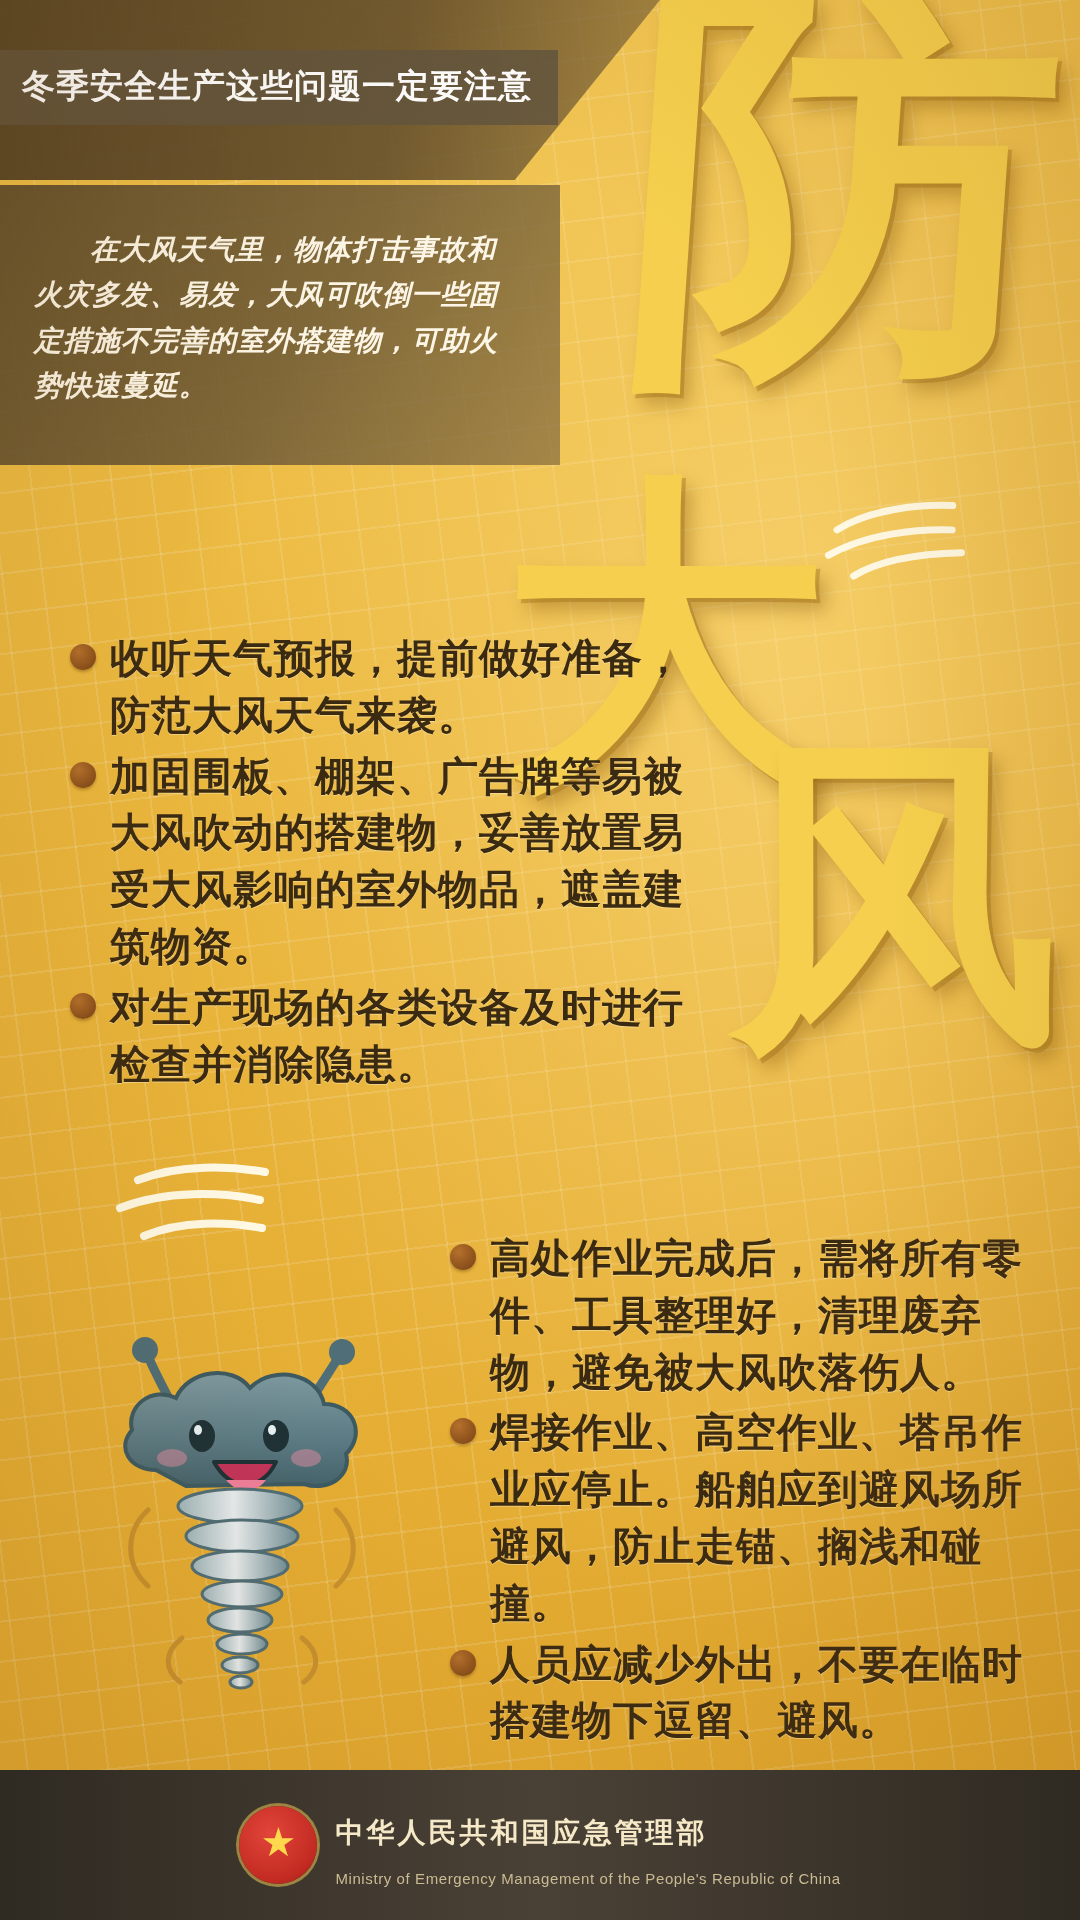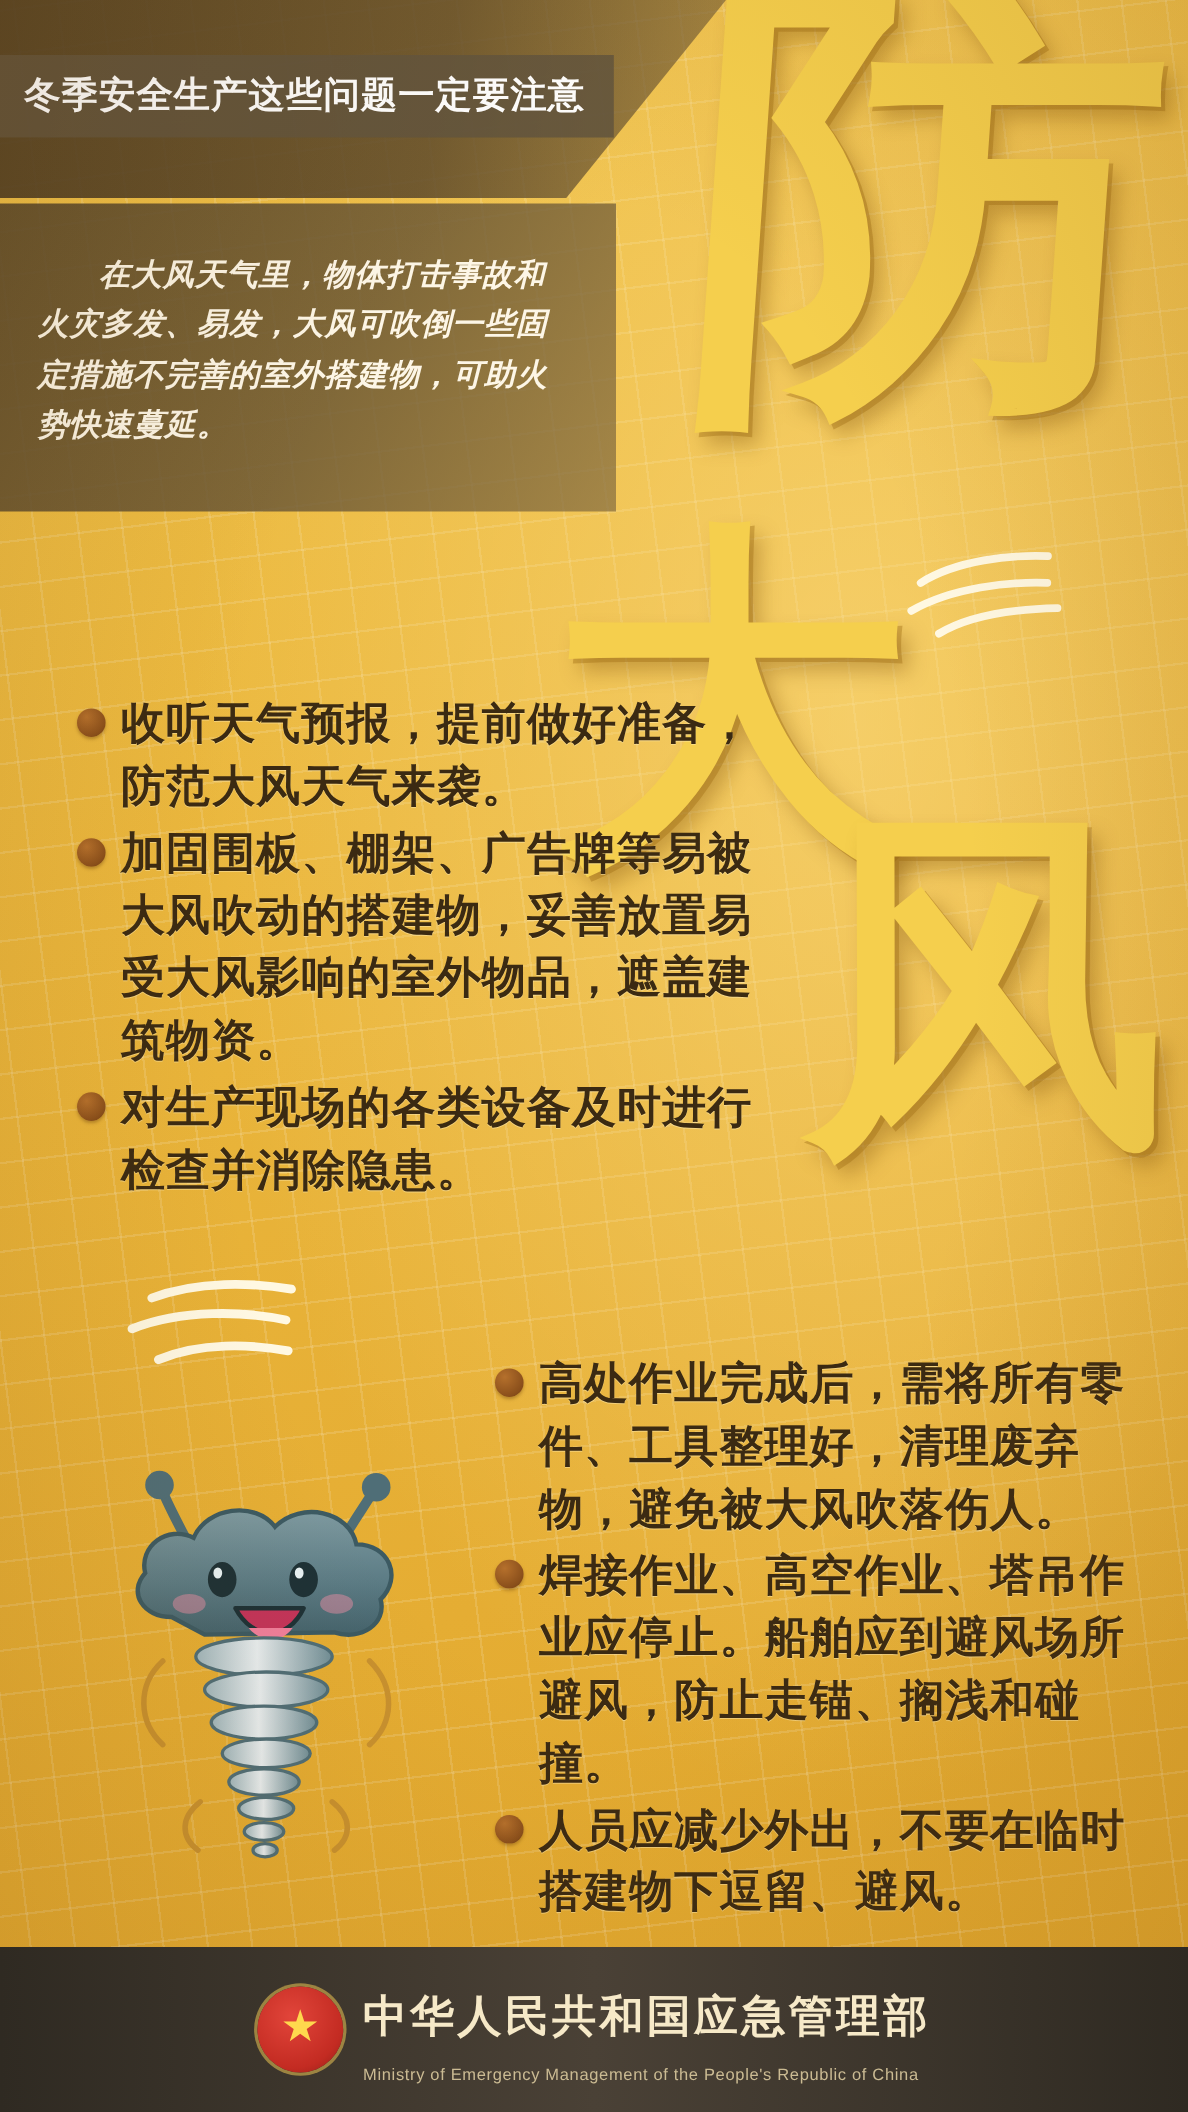--- a/index.html
+++ b/index.html
@@ -212,21 +212,21 @@
     font-size: 40px;
     line-height: 1;
   }
   .footer-text {
     display: flex;
     flex-direction: column;
     justify-content: center;
   }
   .footer-cn {
     color: #f6e9c8;
-    font-size: 40px;
+    font-size: 28px;
     font-weight: 700;
     letter-spacing: 3px;
     margin-top: 10px;
   }
   .footer-en {
     color: #cbbb93;
     font-size: 15px;
     letter-spacing: 0.6px;
     margin-top: 18px;
   }

